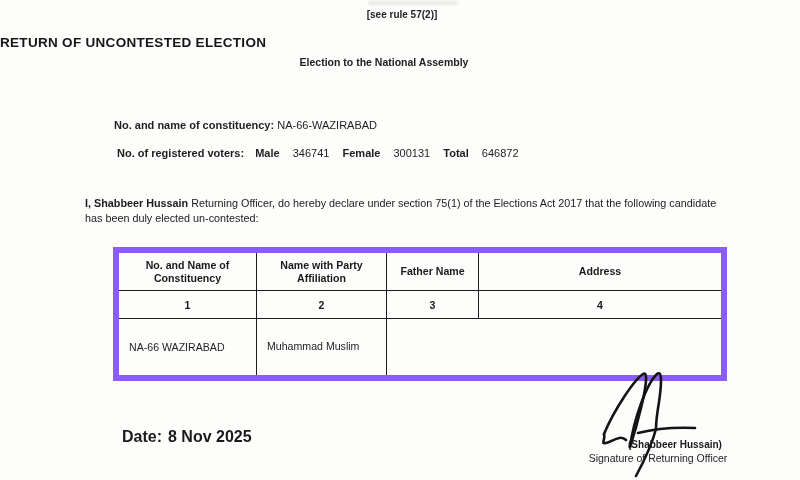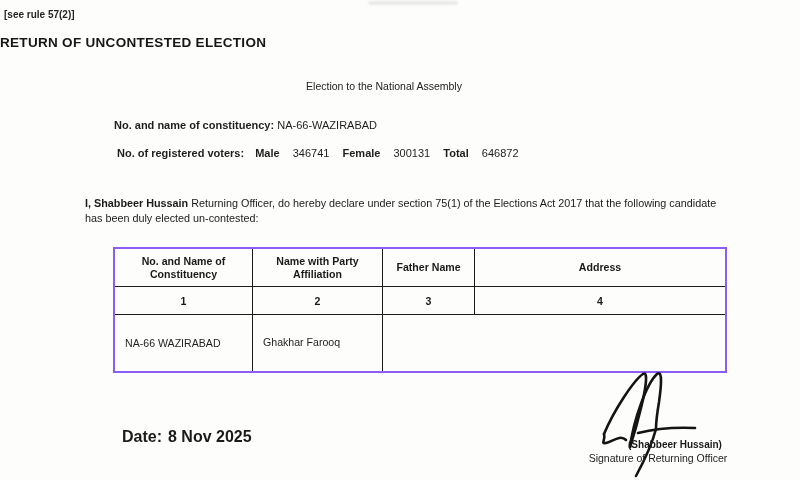--- a/index.html
+++ b/index.html
@@ -13,31 +13,31 @@
   }
   .page { position: absolute; inset: 0; background: #fdfdfc; }
 
   
   .scan-artifact {
     position: absolute; top: 1px; left: 368px; width: 90px; height: 4px;
     background: rgba(60,60,60,0.10); filter: blur(1.2px); border-radius: 2px;
   }
 
   .rule-ref {
-    position: absolute; top: 9px; left: 4px; width: 772px;
-    text-align: left; font-size: 10px; font-weight: 700; color: #242424;
+    position: absolute; top: 9px; left: 16px; width: 772px;
+    text-align: center; font-size: 10px; font-weight: 700; color: #242424;
   }
   .doc-title {
     position: absolute; top: 35px; left: 0; width: 800px;
     text-align: left; font-size: 13.5px; font-weight: 700; letter-spacing: 0.3px;
     color: #161616;
   }
   .doc-subtitle {
-    position: absolute; top: 80px; left: 0; width: 768px;
-    text-align: center; font-size: 10.5px; font-weight: 400; color: #222;
+    position: absolute; top: 56px; left: 0; width: 768px;
+    text-align: center; font-size: 10.5px; font-weight: 700; color: #222;
   }
 
   .constituency-line {
     position: absolute; top: 119px; left: 114px; font-size: 11px; color: #1e1e1e;
   }
   .voters-line {
     position: absolute; top: 147px; left: 117px; font-size: 11px; color: #1e1e1e;
   }
   .lbl { font-weight: 700; }
   .val { font-weight: 400; }
@@ -46,21 +46,21 @@
 
   .declaration {
     position: absolute; top: 196px; left: 85px; width: 634px;
     font-size: 10.8px; line-height: 15px; color: #1b1b1b;
   }
   .declaration .intro { font-weight: 700; }
 
   
   .result-table {
     position: absolute; top: 247px; left: 113px; width: 614px;
-    border: 2px solid #8b5cf6;
+    border: 6px solid #8b5cf6;
     display: grid;
     grid-template-columns: 138px 130px 92px 1fr;
     grid-template-rows: 38px 28px 56px;
     background: #fdfdfc;
   }
   .cell {
     border-right: 1.6px solid #1b1b1b;
     border-bottom: 1.6px solid #1b1b1b;
     font-size: 10.6px;
     overflow: hidden;
@@ -141,21 +141,21 @@
 
     <div class="cell num">1</div>
     <div class="cell num">2</div>
     <div class="cell num">3</div>
     <div class="cell num last-col">4</div>
 
     <div class="cell td last-row constituency-cell">
       <span>NA-66 WAZIRABAD</span>
     </div>
     <div class="cell td last-row">
-      <span>Ghakhar Farooq</span>
+      <span>Muhammad Muslim</span>
     </div>
   </div>
 
   <div class="date-line">
     <span>Date:</span><span class="val">8 Nov 2025</span>
   </div>
 
 
   <svg class="sig-svg" width="122" height="108" viewBox="0 0 122 108">
     <g fill="none" stroke="#141414" stroke-width="2.6" stroke-linecap="round">

